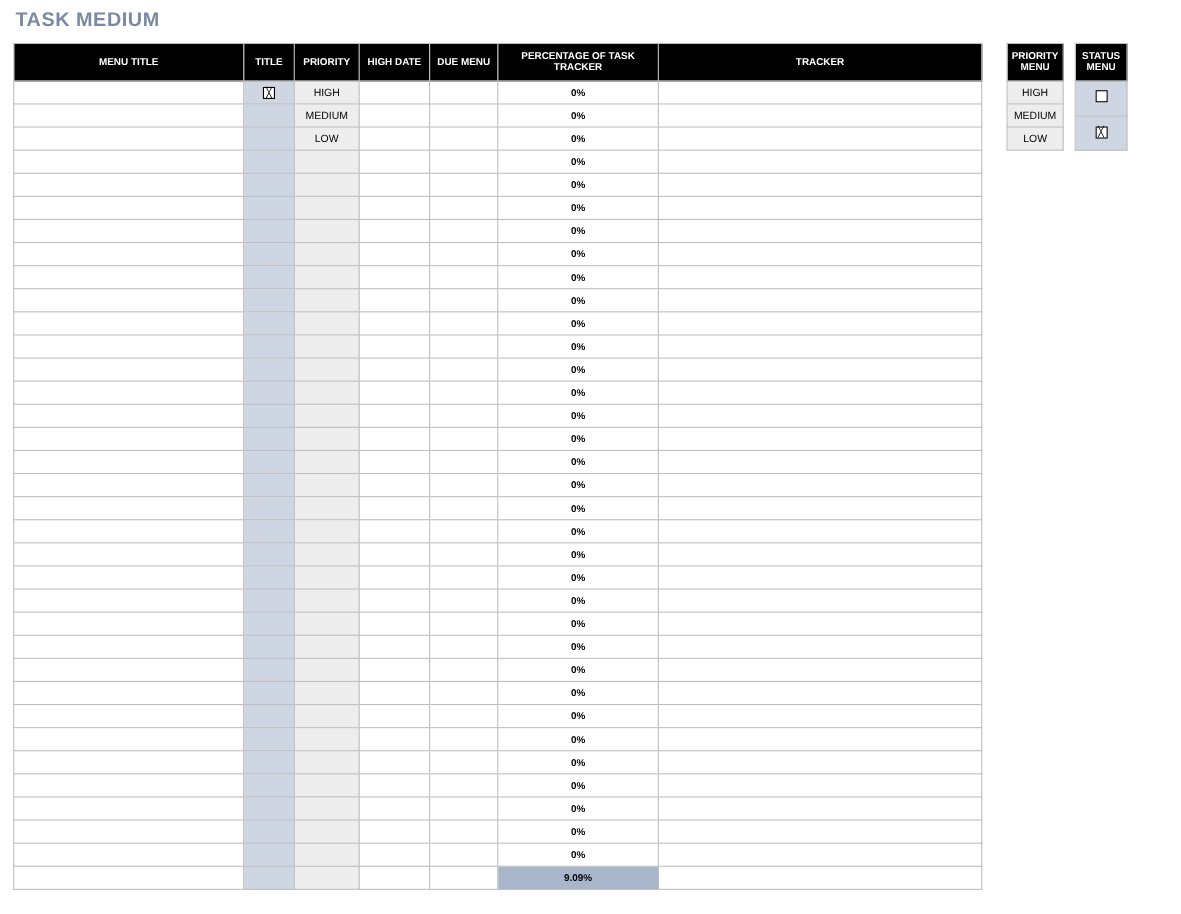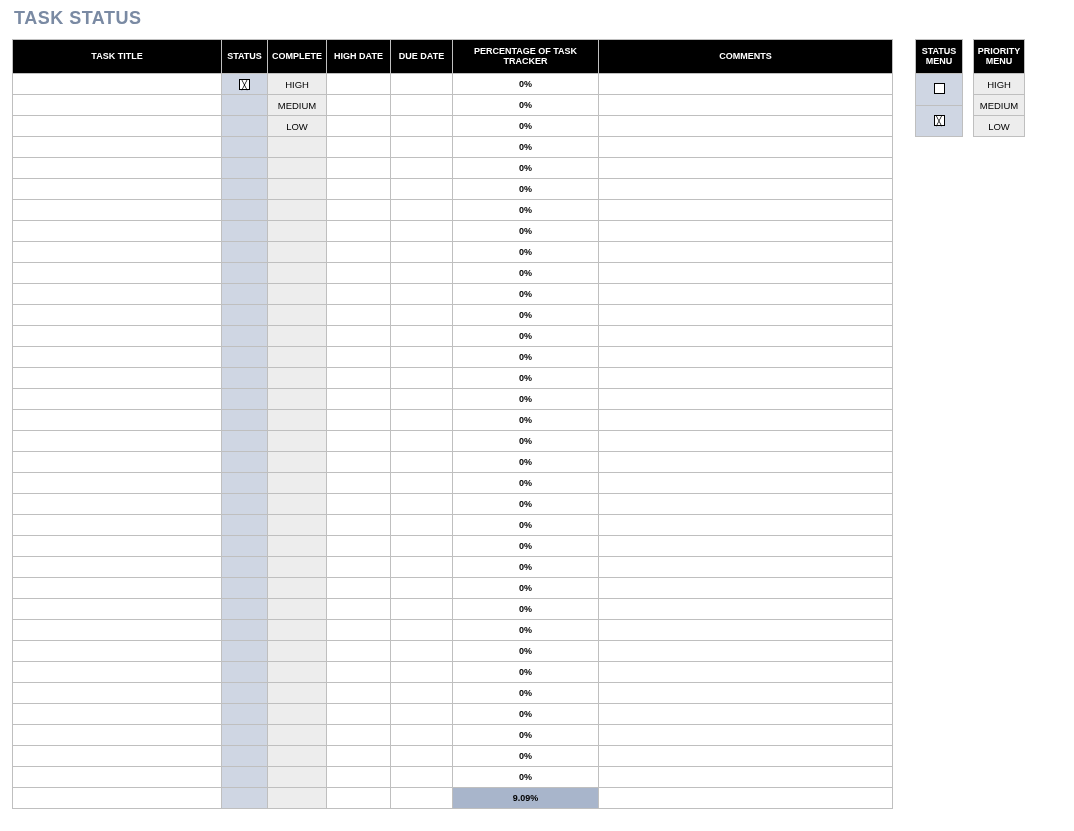--- a/index.html
+++ b/index.html
@@ -98,43 +98,43 @@
     padding: 4px 2px;
   }
   .status-menu { width: 48px; }
   .status-menu td { background: #cfd6e3; }
   .priority-menu { width: 52px; }
   .priority-menu td { background: #ededed; }
 </style>
 </head>
 <body>
 
-<div class="page-title">TASK STATUS</div>
+<div class="page-title">TASK MEDIUM</div>
 
 <div class="layout">
 
   <table class="main">
     <colgroup>
       <col class="c-title">
         <col class="c-status">
         <col class="c-priority">
       <col class="c-start">
         <col class="c-due">
         <col class="c-pct">
         <col class="c-comments">
     </colgroup>
     <thead>
       <tr>
-        <th>TASK TITLE</th>
-        <th>STATUS</th>
-        <th>COMPLETE</th>
+        <th>MENU TITLE</th>
+        <th>TITLE</th>
+        <th>PRIORITY</th>
         <th>HIGH DATE</th>
-        <th>DUE DATE</th>
+        <th>DUE MENU</th>
         <th>PERCENTAGE OF TASK TRACKER</th>
-        <th>COMMENTS</th>
+        <th>TRACKER</th>
       </tr>
     </thead>
     <tbody id="task-body">
         <tr>
           <td><input type="text" style=""></td>
           <td class="status-cell"><span class="checkbox-glyph checked"></span></td>
           <td class="priority-cell">HIGH</td>
           <td><input type="text" style=""></td>
           <td><input type="text" style=""></td>
           <td class="pct-cell">0%</td>
@@ -445,49 +445,49 @@
         <td class="priority-cell"></td>
         <td><input type="text" style=""></td>
         <td><input type="text" style=""></td>
         <td class="pct-cell pct-total">9.09%</td>
         <td><input type="text" style=""></td>
       </tr>
     </tfoot>
   </table>
 
   <div class="menus">
+    <table class="menu priority-menu">
+      <thead>
+        <tr>
+            <th>PRIORITY MENU</th>
+          </tr>
+      </thead>
+      <tbody id="priority-menu-body">
+          <tr>
+            <td>HIGH</td>
+          </tr>
+          <tr>
+            <td>MEDIUM</td>
+          </tr>
+          <tr>
+            <td>LOW</td>
+          </tr>
+        </tbody>
+    </table>
+
     <table class="menu status-menu">
       <thead>
         <tr>
             <th>STATUS MENU</th>
           </tr>
       </thead>
       <tbody id="status-menu-body">
           <tr>
             <td><span class="checkbox-glyph"></span></td>
           </tr>
           <tr>
             <td><span class="checkbox-glyph checked"></span></td>
           </tr>
         </tbody>
     </table>
-
-    <table class="menu priority-menu">
-      <thead>
-        <tr>
-            <th>PRIORITY MENU</th>
-          </tr>
-      </thead>
-      <tbody id="priority-menu-body">
-          <tr>
-            <td>HIGH</td>
-          </tr>
-          <tr>
-            <td>MEDIUM</td>
-          </tr>
-          <tr>
-            <td>LOW</td>
-          </tr>
-        </tbody>
-    </table>
   </div>
 
 </div>
 
 </body></html>

